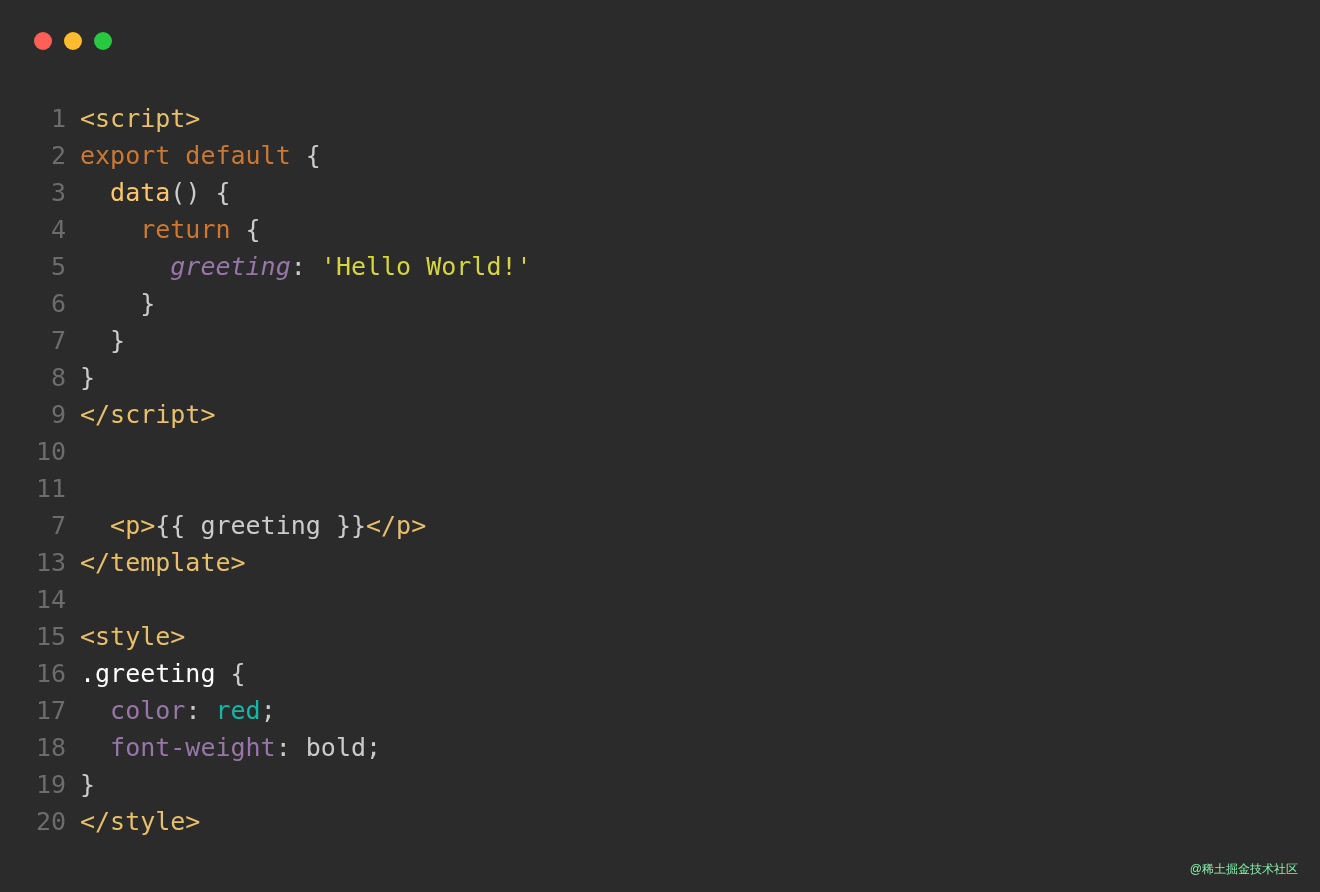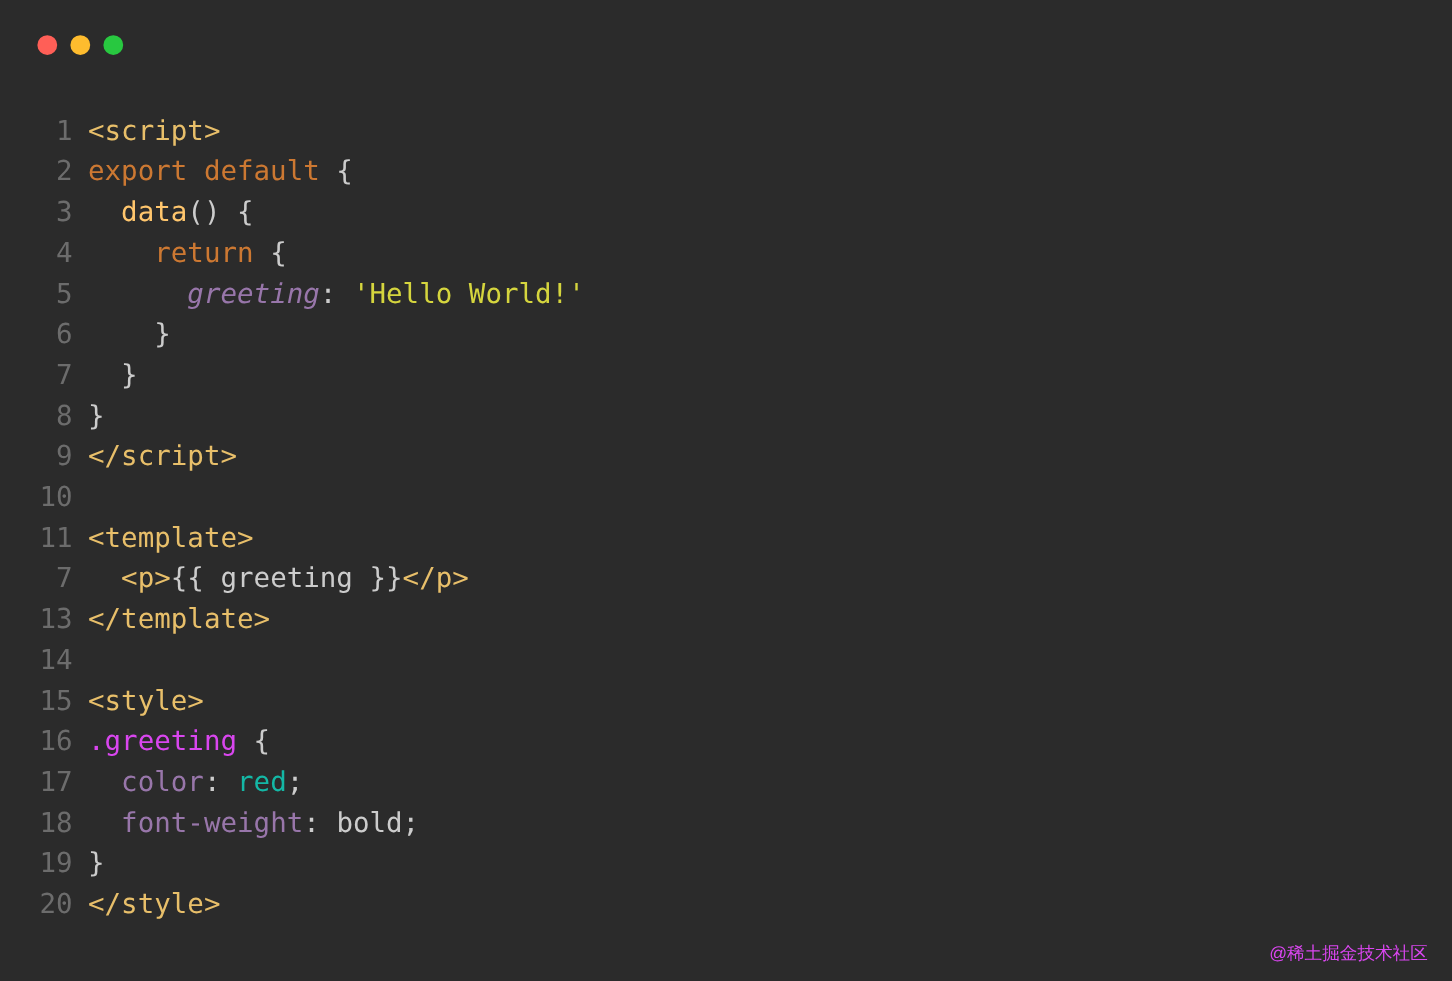--- a/index.html
+++ b/index.html
@@ -49,29 +49,29 @@
     .code-content {
       color: #d4d4d4;
     }
     .tag { color: #e8bf6a; }
     .keyword-export { color: #cc7832; }
     .keyword-return { color: #cc7832; }
     .func-name { color: #ffc66d; }
     .prop-name { color: #9876aa; font-style: italic; }
     .string-yellow { color: #d5d53e; }
     .punct { color: #cccccc; }
-    .selector { color: #d946ef; }
+    .selector { color: #ffffff; }
     .css-prop { color: #9876aa; }
     .css-val { color: #14b8a6; }
     .watermark {
       position: absolute;
       bottom: 14px;
       right: 22px;
-      color: #d946ef;
-      font-size: 16px;
+      color: #86efac;
+      font-size: 12px;
       font-family: -apple-system, sans-serif;
     }
   </style>
 </head>
 <body>
 
 <div class="traffic-lights">
   <div class="traffic-light red"></div>
   <div class="traffic-light yellow"></div>
   <div class="traffic-light green"></div>
@@ -81,21 +81,21 @@
     <div class="code-line"><span class="line-number">1</span><span class="code-content"><span class="tag">&lt;script&gt;</span></span></div>
     <div class="code-line"><span class="line-number">2</span><span class="code-content"><span class="keyword-export">export default</span><span class="punct"> {</span></span></div>
     <div class="code-line"><span class="line-number">3</span><span class="code-content"><span class="punct">  </span><span class="func-name">data</span><span class="punct">() {</span></span></div>
     <div class="code-line"><span class="line-number">4</span><span class="code-content"><span class="punct">    </span><span class="keyword-return">return</span><span class="punct"> {</span></span></div>
     <div class="code-line"><span class="line-number">5</span><span class="code-content"><span class="punct">      </span><span class="prop-name">greeting</span><span class="punct">: </span><span class="string-yellow">'Hello World!'</span></span></div>
     <div class="code-line"><span class="line-number">6</span><span class="code-content"><span class="punct">    }</span></span></div>
     <div class="code-line"><span class="line-number">7</span><span class="code-content"><span class="punct">  }</span></span></div>
     <div class="code-line"><span class="line-number">8</span><span class="code-content"><span class="punct">}</span></span></div>
     <div class="code-line"><span class="line-number">9</span><span class="code-content"><span class="tag">&lt;/script&gt;</span></span></div>
     <div class="code-line"><span class="line-number">10</span><span class="code-content"><span class="punct"></span></span></div>
-    <div class="code-line"><span class="line-number">11</span><span class="code-content"><span class="tag">&lt;template&gt;</span></span></div>
+    <div class="code-line"><span class="line-number">11</span></div>
     <div class="code-line"><span class="line-number">7</span><span class="code-content"><span class="punct">  </span><span class="tag">&lt;p&gt;</span><span class="punct">{{ greeting }}</span><span class="tag">&lt;/p&gt;</span></span></div>
     <div class="code-line"><span class="line-number">13</span><span class="code-content"><span class="tag">&lt;/template&gt;</span></span></div>
     <div class="code-line"><span class="line-number">14</span><span class="code-content"><span class="punct"></span></span></div>
     <div class="code-line"><span class="line-number">15</span><span class="code-content"><span class="tag">&lt;style&gt;</span></span></div>
     <div class="code-line"><span class="line-number">16</span><span class="code-content"><span class="selector">.greeting</span><span class="punct"> {</span></span></div>
     <div class="code-line"><span class="line-number">17</span><span class="code-content"><span class="punct">  </span><span class="css-prop">color</span><span class="punct">: </span><span class="css-val">red</span><span class="punct">;</span></span></div>
     <div class="code-line"><span class="line-number">18</span><span class="code-content"><span class="punct">  </span><span class="css-prop">font-weight</span><span class="punct">: </span><span class="punct">bold</span><span class="punct">;</span></span></div>
     <div class="code-line"><span class="line-number">19</span><span class="code-content"><span class="punct">}</span></span></div>
     <div class="code-line"><span class="line-number">20</span><span class="code-content"><span class="tag">&lt;/style&gt;</span></span></div>
   </div>

